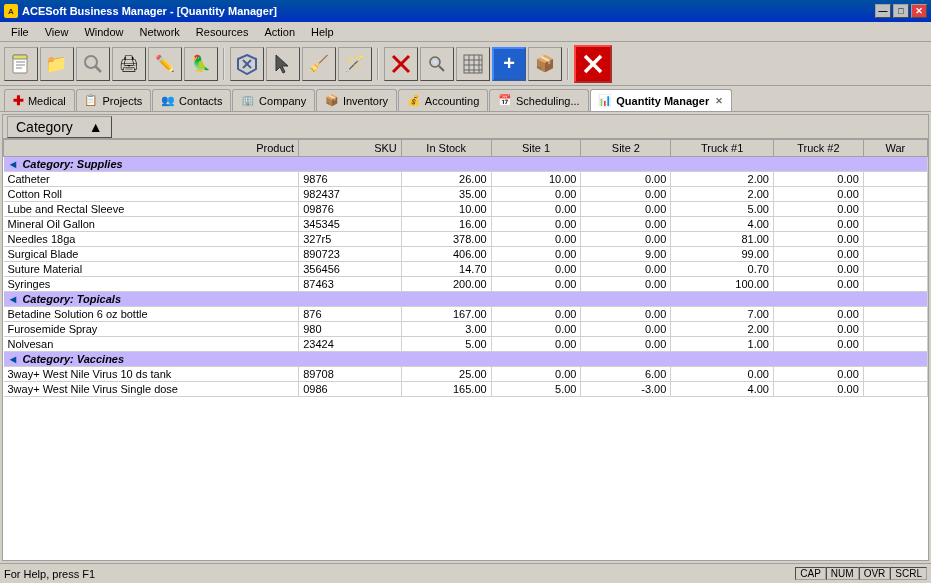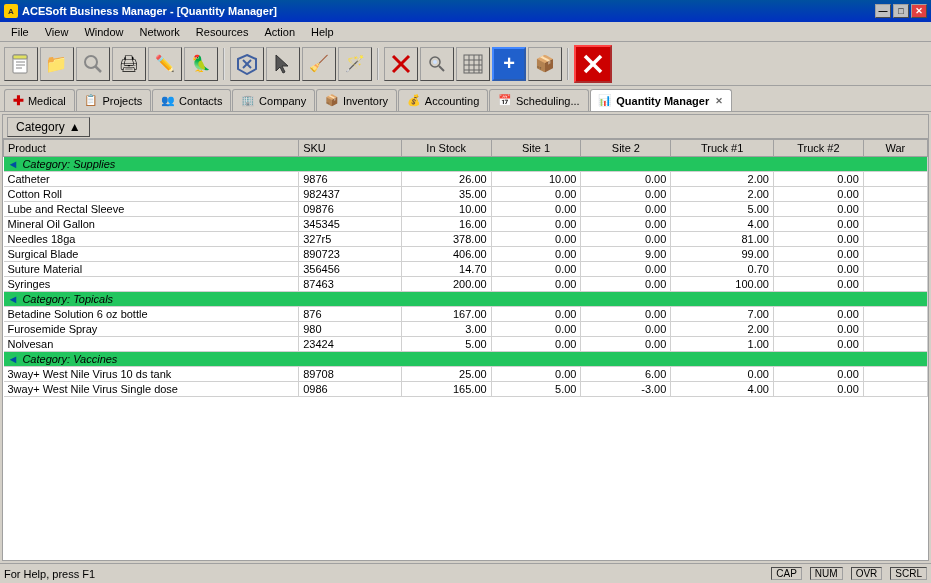--- a/index.html
+++ b/index.html
@@ -156,25 +156,25 @@
       height: 24px;
       display: flex;
       align-items: center;
       padding: 2px 4px;
       border-bottom: 1px solid #a0a0a0;
     }
     .sort-btn {
       background: #d4d0c8;
       border: 1px outset #a0a0a0;
       padding: 2px 8px;
-      font-size: 12px;
+      font-size: 14px;
       cursor: pointer;
       display: flex;
       align-items: center;
-      gap: 4px;
+      gap: 16px;
     }
 
     
     .data-table-wrapper {
       overflow: auto;
       height: calc(100% - 24px);
       position: relative;
     }
     .data-table {
       width: 100%;
@@ -183,37 +183,38 @@
     }
     .data-table thead tr {
       background: #d4d0c8;
       position: sticky;
       top: 0;
       z-index: 10;
     }
     .data-table thead th {
       border: 1px solid #a0a0a0;
       padding: 2px 4px;
-      text-align: left;
+      text-align: right;
       font-weight: normal;
       white-space: nowrap;
     }
     .data-table thead th.right { text-align: center; }
     .data-table tbody td {
       border-bottom: 1px solid #d0d0d0;
       border-right: 1px solid #d0d0d0;
       padding: 1px 4px;
       white-space: nowrap;
     }
     .data-table tbody td.right { text-align: right; }
     .category-row td {
-      background: #22c55e;
+      background: #c4b5fd;
       font-style: italic;
       padding: 2px 4px;
       border-bottom: 1px solid #c0c0c0;
+      font-weight: bold;
     }
     .category-row td .cat-arrow {
       color: #0050a0;
       margin-right: 4px;
     }
     .data-table col.product { width: 230px; }
     .data-table col.sku { width: 80px; }
     .data-table col.instock { width: 70px; }
     .data-table col.site1 { width: 70px; }
     .data-table col.site2 { width: 70px; }
@@ -227,21 +228,21 @@
       height: 20px;
       display: flex;
       align-items: center;
       justify-content: space-between;
       padding: 0 4px;
       border-top: 1px solid #a0a0a0;
       font-size: 11px;
     }
     .status-right {
       display: flex;
-      gap: 8px;
+      gap: 0;
     }
     .status-item {
       background: #d4d0c8;
       border: 1px inset #a0a0a0;
       padding: 0 4px;
       font-size: 10px;
     }
   </style>
 </head>
 <body>

